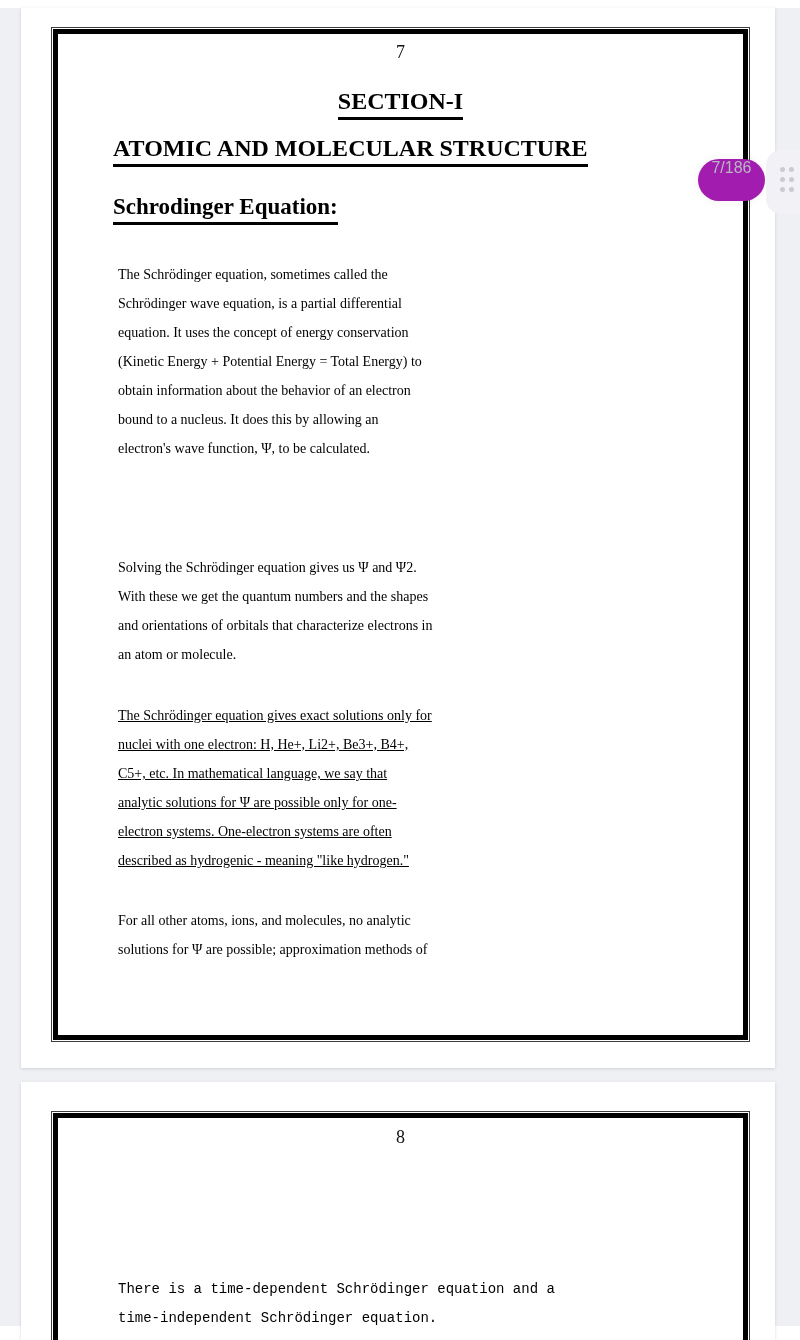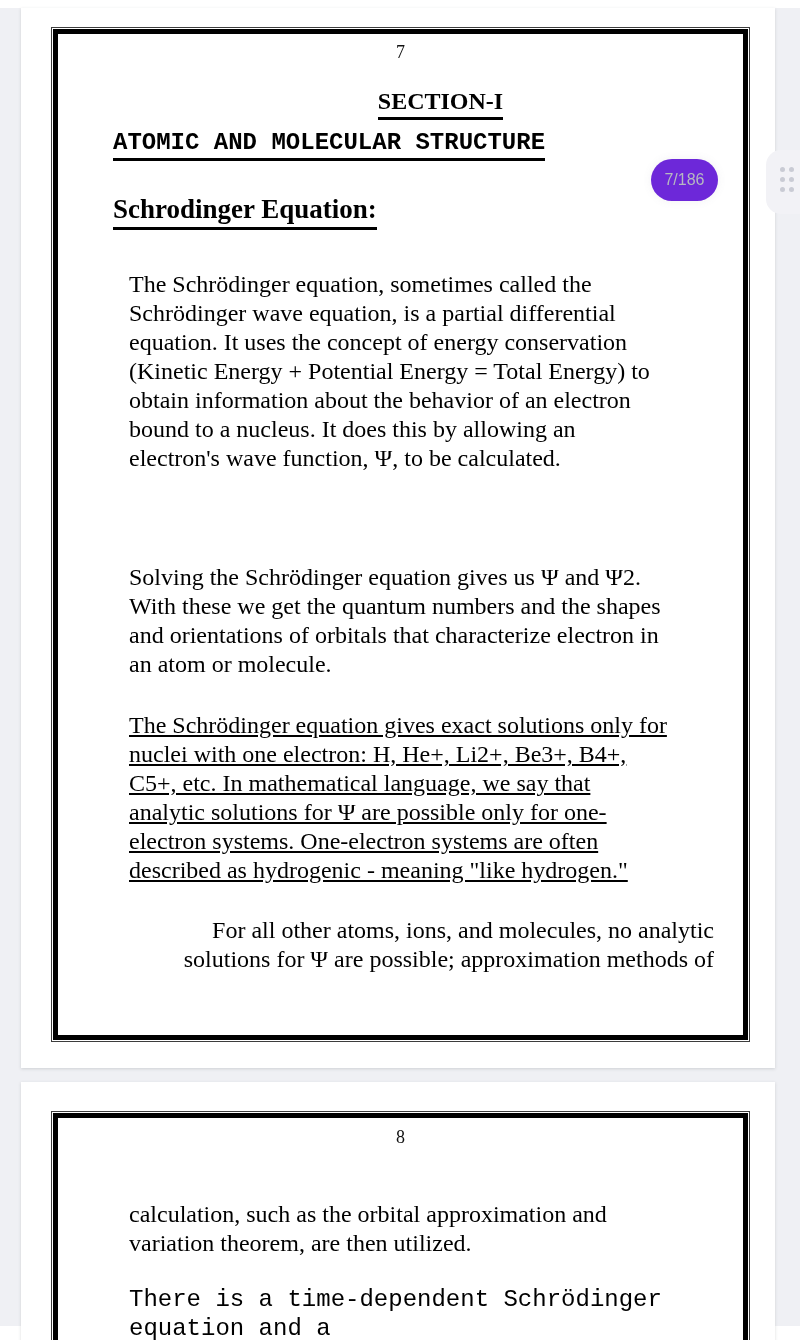--- a/index.html
+++ b/index.html
@@ -51,44 +51,43 @@
     position: absolute;
     font-weight: bold;
     white-space: nowrap;
   }
   .heading .u {
     display: inline-block;
     border-bottom: 3px solid #000;
     padding-bottom: 2px;
   }
   .h-section {
-    left: 16px; width: 100%;
+    left: 0; width: 100%;
     text-align: center;
     font-size: 24px;
-    padding-left: 24px;
   }
   .h-chapter { left: 55px; font-size: 24px; }
-  .h-topic   { left: 55px; font-size: 27px; }
+  .h-topic   { left: 55px; font-size: 23px; }
   .para {
     position: absolute;
-    left: 71px;
+    left: 60px;
     width: 585px;
-    font-size: 24px;
+    font-size: 14px;
     line-height: 29px;
     white-space: pre-line;
   }
   .page-pill {
     position: absolute;
-    left: 651px; top: 159px;
+    left: 698px; top: 159px;
     width: 67px; height: 42px;
     border-radius: 21px;
-    background: #6d28d9;
+    background: #a21caf;
     box-shadow: 0 0 8px rgba(120,120,140,0.10);
     display: flex;
-    align-items: center;
+    align-items: flex-start;
     justify-content: center;
     font-family: "Liberation Sans", "DejaVu Sans", sans-serif;
     font-size: 16px;
     color: #b6b9c0;
     z-index: 6;
   }
   .scroll-handle {
     position: absolute;
     left: 766px; top: 150px;
     width: 46px; height: 64px;
@@ -118,61 +117,59 @@
 
   <div class="page-card card-1">
     <div class="page-frame frame-1">
 
       <div class="pagenum" style="top:7px;">7</div>
 
       <div class="heading h-section" style="top:54px;">
         <span class="u">SECTION-I</span>
       </div>
 
-      <div class="heading h-chapter" style="top:95px;font-family:Liberation Mono, monospace;">
+      <div class="heading h-chapter" style="top:101px;">
         <span class="u">ATOMIC AND MOLECULAR STRUCTURE</span>
       </div>
 
       <div class="heading h-topic" style="top:160px;">
         <span class="u">Schrodinger Equation:</span>
       </div>
 
       <p class="para" style="top:212px;">The Schrödinger equation, sometimes called the
 Schrödinger wave equation, is a partial differential
 equation. It uses the concept of energy conservation
 (Kinetic Energy + Potential Energy = Total Energy) to
 obtain information about the behavior of an electron
 bound to a nucleus. It does this by allowing an
 electron's wave function, Ψ, to be calculated.</p>
 
       <p class="para" style="top:505px;">Solving the Schrödinger equation gives us Ψ and Ψ2.
 With these we get the quantum numbers and the shapes
-and orientations of orbitals that characterize electron in
+and orientations of orbitals that characterize electrons in
 an atom or molecule.</p>
 
       <p class="para" style="top:653px;text-decoration:underline;">The Schrödinger equation gives exact solutions only for
 nuclei with one electron: H, He+, Li2+, Be3+, B4+,
 C5+, etc. In mathematical language, we say that
 analytic solutions for Ψ are possible only for one-
 electron systems. One-electron systems are often
 described as hydrogenic - meaning "like hydrogen."</p>
 
-      <p class="para" style="top:858px;text-align:right;">For all other atoms, ions, and molecules, no analytic
+      <p class="para" style="top:858px;">For all other atoms, ions, and molecules, no analytic
 solutions for Ψ are possible; approximation methods of</p>
 
     </div>
   </div>
 
   <div class="page-card card-2">
     <div class="page-frame frame-2">
 
       <div class="pagenum" style="top:8px;">8</div>
 
-      <p class="para" style="top:58px;">calculation, such as the orbital approximation and
-variation theorem, are then utilized.</p>
 
       <p class="para" style="top:143px;font-family:Liberation Mono, monospace;">There is a time-dependent Schrödinger equation and a
 time-independent Schrödinger equation.</p>
 
     </div>
   </div>
 
 </div>
 
 <div class="page-pill">

